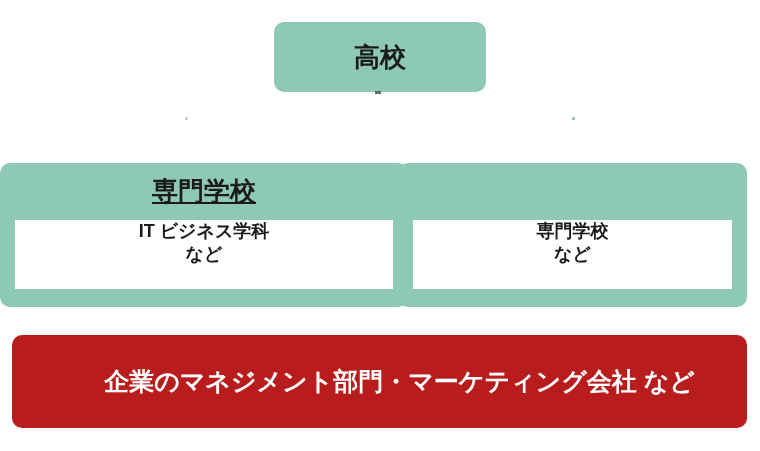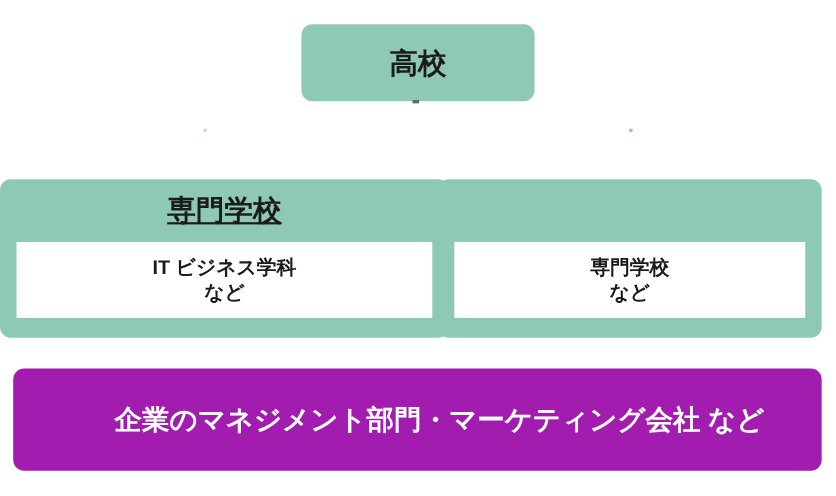--- a/index.html
+++ b/index.html
@@ -31,28 +31,28 @@
   .mid-title {
     height: 57px;
     display: flex; align-items: center; justify-content: center;
     font-size: 26px; font-weight: bold; color: #1b1b1b;
   }
   .inner-box {
     position: absolute;
     left: 15px; right: 15px; top: 57px; height: 69px;
     background: #ffffff;
     display: flex; flex-direction: column;
-    align-items: center; justify-content: center;
+    align-items: center; justify-content: flex-start;
     text-align: center;
     font-size: 18px; font-weight: bold; color: #1b1b1b;
     line-height: 23px;
   }
   .bottom-box {
     left: 12px; top: 335px; width: 735px; height: 93px;
-    background: #a21caf;
+    background: #b91c1c;
     display: flex; align-items: center; justify-content: center;
     text-align: center;
     padding-left: 40px;
   }
   .bottom-box .label {
     font-size: 25px; font-weight: bold; color: #ffffff;
   }
   
   .remnant { position: absolute; }
   .remnant-notch { left: 375px; top: 91px;  width: 6px; height: 3px; background: #44564f; opacity: 0.85; }

